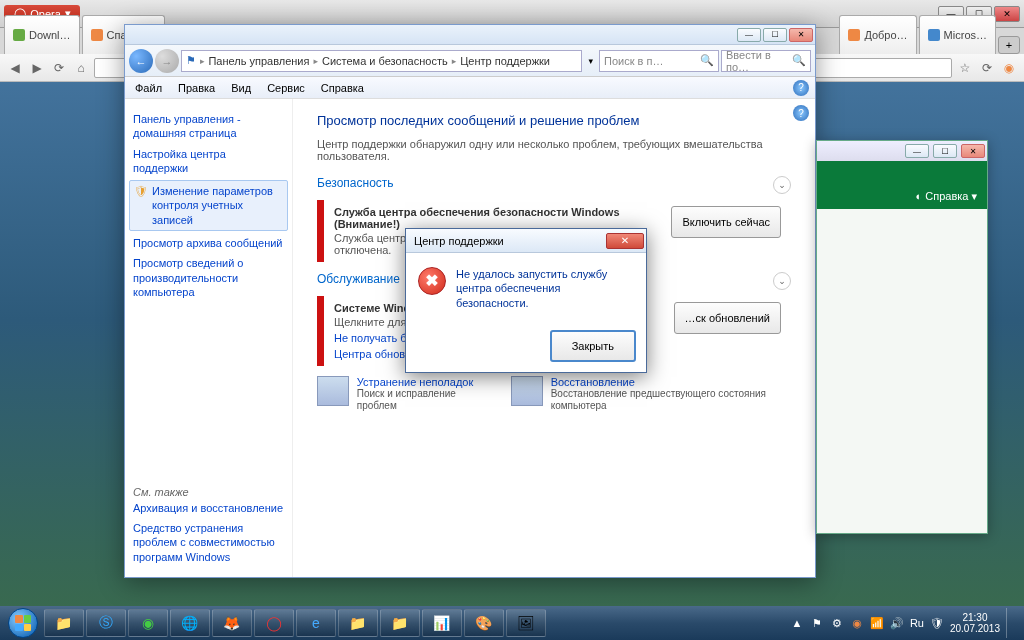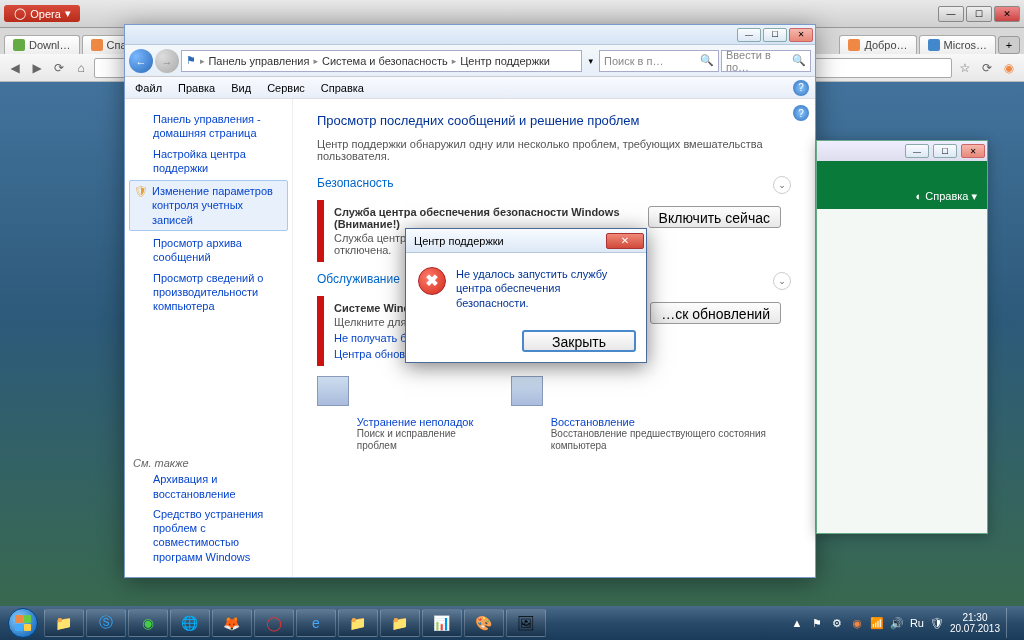--- a/index.html
+++ b/index.html
@@ -4,69 +4,69 @@
 <style>
 * { box-sizing: border-box; margin: 0; padding: 0; font-family: "Segoe UI", Tahoma, sans-serif; }
 body { width: 1024px; height: 640px; overflow: hidden; background: linear-gradient(180deg,#4a7ba8 0%,#2d5a7a 50%,#3a6b4a 100%); position: relative; }
 .opera-bar { height: 28px; background: linear-gradient(#e8e8e8,#d0d0d0); display:flex; align-items:center; padding:0 4px; font-size:11px; border-bottom:1px solid #999; }
 .opera-btn { background: linear-gradient(#d84a3a,#b82a1a); color:#fff; padding:2px 10px; border-radius:3px; font-size:11px; display:flex; align-items:center; gap:4px; }
 .opera-spacer { flex:1; }
 .win-controls { display:flex; gap:2px; }
 .win-btn { width:26px; height:16px; background:linear-gradient(#eee,#ccc); border:1px solid #888; border-radius:2px; display:flex; align-items:center; justify-content:center; font-size:9px; }
 .win-btn.close { background:linear-gradient(#e88,#c44); }
 .tabs-bar { height:26px; background:#d8d8d8; display:flex; align-items:flex-end; padding:0 4px; gap:2px; font-size:11px; }
-.tab { background:linear-gradient(#fff,#eee); border:1px solid #aaa; border-bottom:none; border-radius:3px 3px 0 0; padding:3px 8px; display:flex; align-items:center; gap:4px; max-width:100px; overflow:hidden; white-space:nowrap; color:#444;}
+.tab { background:linear-gradient(#fff,#eee); border:1px solid #aaa; border-bottom:none; border-radius:3px 3px 0 0; padding:13px 8px; display:flex; align-items:center; gap:4px; max-width:100px; overflow:hidden; white-space:nowrap; color:#444;}
 .tab.tiny { width:30px; padding:3px 4px; }
 .newtab { width:22px; height:18px; background:#ccc; border:1px solid #999; border-radius:3px; display:flex; align-items:center; justify-content:center; }
 .addr-bar { height:28px; background:linear-gradient(#f8f8f8,#e8e8e8); border-bottom:1px solid #bbb; display:flex; align-items:center; padding:0 6px; gap:4px; }
 .addr-icon { width:18px; height:18px; display:flex; align-items:center; justify-content:center; font-size:12px; color:#666; }
 .url-field { flex:1; height:20px; background:#fff; border:1px solid #aaa; border-radius:2px; padding:0 6px; font-size:11px; color:#555; display:flex; align-items:center; }
 
 .cpwin { position:absolute; left:124px; top:24px; width:692px; height:554px; background:#fff; border:1px solid #7a9acc; box-shadow:0 4px 24px rgba(0,0,0,0.4); display:flex; flex-direction:column; }
 .cpwin-titlebar { height:20px; background:linear-gradient(#eaf2fb,#d6e4f5); display:flex; justify-content:flex-end; align-items:center; padding:0 2px; border-bottom:1px solid #b8c8dc; }
 .title-btn { width:24px; height:14px; background:linear-gradient(#fafcff,#dce8f5); border:1px solid #8aa; border-radius:2px; margin-left:2px; display:flex; align-items:center; justify-content:center; font-size:8px; }
 .title-btn.close { background:linear-gradient(#f5b8ac,#e8887a); border-color:#c66; }
 .nav-row { height:32px; background:linear-gradient(#f4f8fc,#e6eef8); display:flex; align-items:center; padding:0 4px; gap:2px; border-bottom:1px solid #ccc; font-size:11px; }
 .navbtn { width:24px; height:24px; border-radius:12px; background:radial-gradient(circle at 30% 30%,#7ab8ff,#2a6ab8); display:flex; align-items:center; justify-content:center; color:#fff; font-size:11px; }
 .navbtn.fwd { background:radial-gradient(circle at 30% 30%,#ddd,#aaa); color:#888; }
 .breadcrumb { flex:1; height:22px; background:#fff; border:1px solid #aac; display:flex; align-items:center; padding:0 4px; gap:4px; color:#333; }
 .bc-sep { color:#888; font-size:9px; }
 .search-box { width:120px; height:22px; background:#fff; border:1px solid #aac; padding:0 4px; font-size:11px; color:#888; display:flex; align-items:center; gap:4px;}
 .menubar { height:22px; background:linear-gradient(#f8faff,#e8eef8); display:flex; align-items:center; padding:0 2px; font-size:11px; border-bottom:1px solid #ddd; }
 .menuitem { padding:2px 8px; }
 .cpbody { flex:1; display:flex; overflow:hidden; }
 .sidebar { width:168px; background:#fff; padding:10px 8px; font-size:11px; border-right:1px solid #eee; display:flex; flex-direction:column; }
-.sidelink { color:#0645cc; padding:3px 0; line-height:1.3; cursor:pointer;margin-left:20px; }
+.sidelink { color:#0645cc; padding:3px 0; line-height:1.3; cursor:pointer; }
 .sidelink.sel { background:#e8f0fc; border:1px solid #a8c8f0; border-radius:2px; padding:3px 4px; margin:2px -4px; display:flex; gap:4px; align-items:flex-start; }
 .seealso-title { color:#666; margin-top:auto; padding-top:20px;font-style:italic; }
 .maincol { flex:1; padding:14px 24px; font-size:11px; color:#333; overflow:auto; position:relative;}
 .helpicon { position:absolute; right:6px; top:6px; width:16px; height:16px; border-radius:8px; background:radial-gradient(#8ac8ff,#2a6ab8); color:#fff; display:flex; align-items:center; justify-content:center; font-size:10px; }
 .maintitle { color:#003399; font-size:13px; margin-bottom:10px; }
 .subtext { color:#555; margin-bottom:14px; }
 .section-title { color:#0066cc; font-size:12px; margin:8px 0 6px; display:flex; align-items:flex-start; justify-content:space-between;}
 .chev { width:18px; height:18px; border:1px solid #ccc; border-radius:9px; display:flex; align-items:center; justify-content:center; font-size:9px; color:#666;}
 .issue { border-left:7px solid #c11; background:#fff; padding:6px 10px; margin-bottom:10px; display:flex; justify-content:space-between; gap:26px;}
 .issue-text b { font-size:11px; }
 .issue-text .desc { color:#555; margin-top:2px; }
 .issue-text .link { color:#0645cc; margin-top:4px; display:inline-block; }
-.winbtn { background:linear-gradient(#fdfdfd,#e8e8e8); border:1px solid #999; border-radius:3px; padding:3px 10px; font-size:14px; white-space:nowrap; height:22px; }
+.winbtn { background:linear-gradient(#fdfdfd,#e8e8e8); border:1px solid #999; border-radius:3px; padding:3px 10px; font-size:11px; white-space:nowrap; height:32px; }
 .bottomnote { margin:14px 0 10px; color:#444; }
 .actions { display:flex; gap:30px; }
 .action { display:flex; gap:8px; }
 .action-icon { width:36px; height:30px; background:linear-gradient(#cde,#abd); border:1px solid #89b; }
-.action-title { color:#0645cc;margin-top:40px; }
+.action-title { color:#0645cc; }
 .action-desc { color:#555; font-size:10px; line-height:1.2; }
 
 .modal { position:absolute; left:405px; top:228px; width:242px; background:#fff; border:1px solid #4a6a9a; box-shadow:0 4px 20px rgba(0,0,0,0.5); font-size:11px; z-index:50;}
 .modal-title { height:24px; background:linear-gradient(#f8fbff,#dce8f6); display:flex; align-items:center; justify-content:space-between; padding:0 2px 0 8px; border-bottom:1px solid #b8c8dc; }
 .modal-close { width:38px; height:16px; background:linear-gradient(#f08878,#d04a3a); border:1px solid #a33; border-radius:2px; color:#fff; display:flex; align-items:center; justify-content:center; font-size:10px; }
 .modal-body { padding:14px 12px; display:flex; gap:10px; align-items:flex-start; color:#003399; line-height:1.3;}
 .err-icon { width:28px; height:28px; border-radius:14px; background:radial-gradient(circle at 35% 35%,#ff7a6a,#d02a1a); display:flex; align-items:center; justify-content:center; color:#fff; font-size:16px; font-weight:bold; flex-shrink:0; border:1px solid #a22;}
 .modal-foot { display:flex; justify-content:flex-end; padding:6px 10px 10px; }
-.modal-foot .winbtn { border:2px solid #4a88cc; padding:2px 28px; }
+.modal-foot .winbtn { border:2px solid #4a88cc; padding:2px 20px; }
 
 .rightwin { position:absolute; left:816px; top:140px; width:172px; height:394px; background:#fff; border:1px solid #6a8; display:flex; flex-direction:column; box-shadow:0 2px 12px rgba(0,0,0,0.3); z-index:5;}
 .rightwin-title { height:20px; background:linear-gradient(#eef,#dde); display:flex; justify-content:flex-end; align-items:center; gap:2px; padding:0 2px;}
 .rightwin-body { flex:1; display:flex; flex-direction:column; }
 .rightwin-head { height:48px; background:#0a7a3a; color:#fff; display:flex; align-items:flex-end; justify-content:flex-end; padding:6px 10px; font-size:11px;}
 .rightwin-content { flex:1; background:#f4f8f4; }
 
 .taskbar { position:absolute; left:0; bottom:0; width:1024px; height:34px; background:linear-gradient(#4a6a8a 0%,#2a4a6a 50%, #1a3a5a 100%); display:flex; align-items:center; padding:0 4px; gap:2px; z-index:100;}
 .startbtn { width:38px; height:30px; display:flex; align-items:center; justify-content:center; }
 .orb { width:30px; height:30px; border-radius:15px; background:radial-gradient(circle at 35% 35%,#8cf,#05a); border:1px solid #048; display:grid; grid-template:1fr 1fr/1fr 1fr; gap:1px; padding:6px;}

